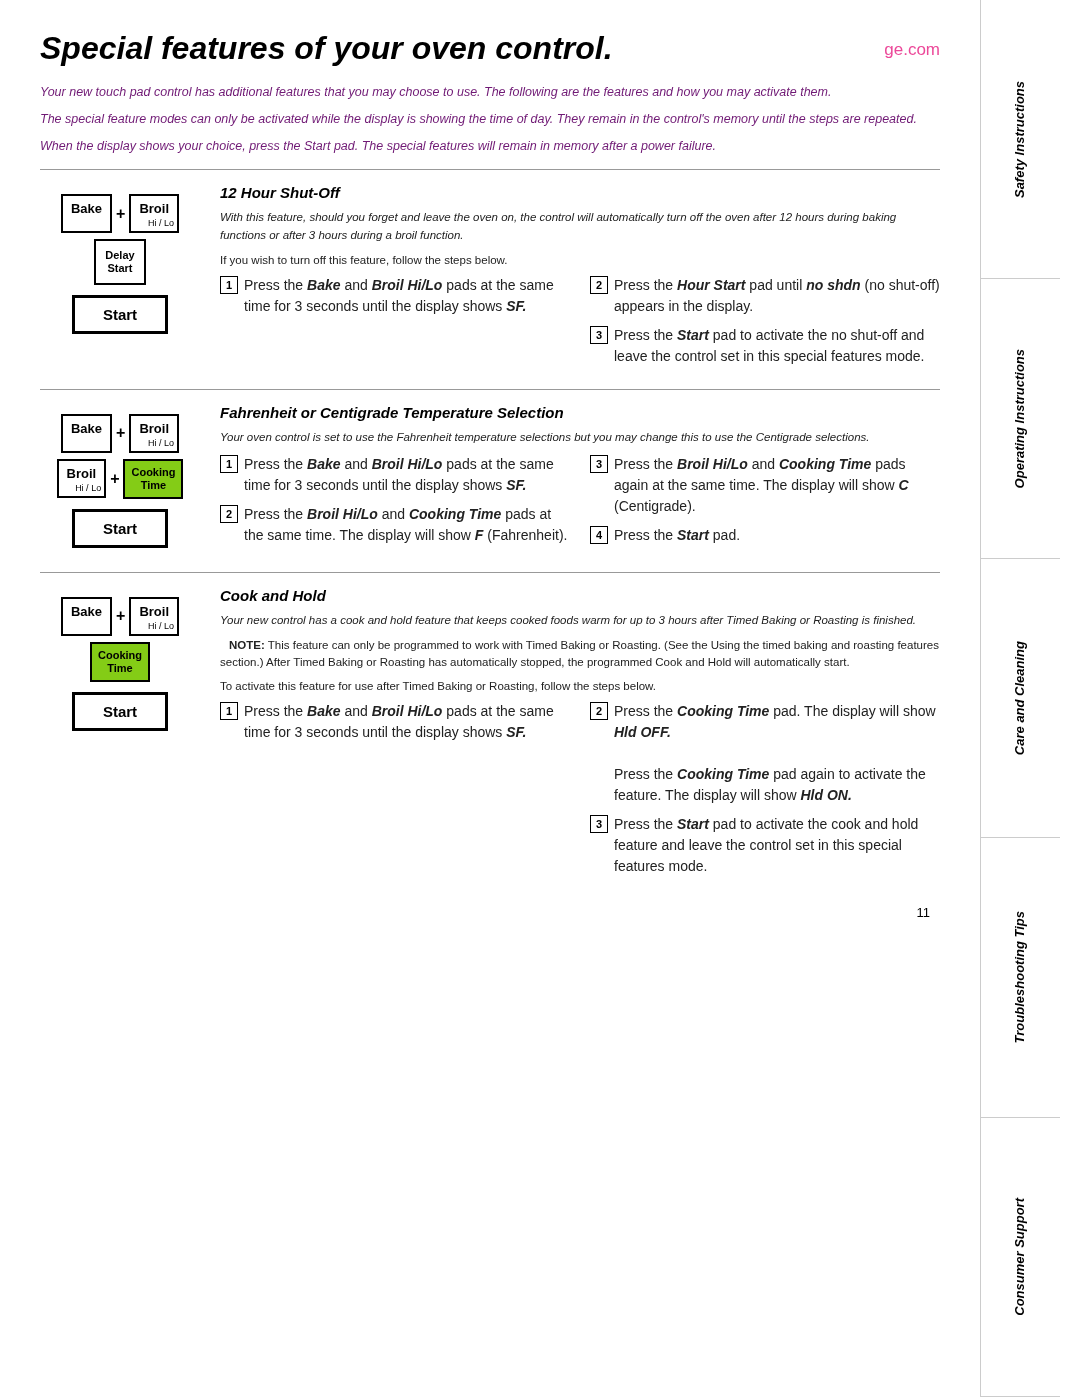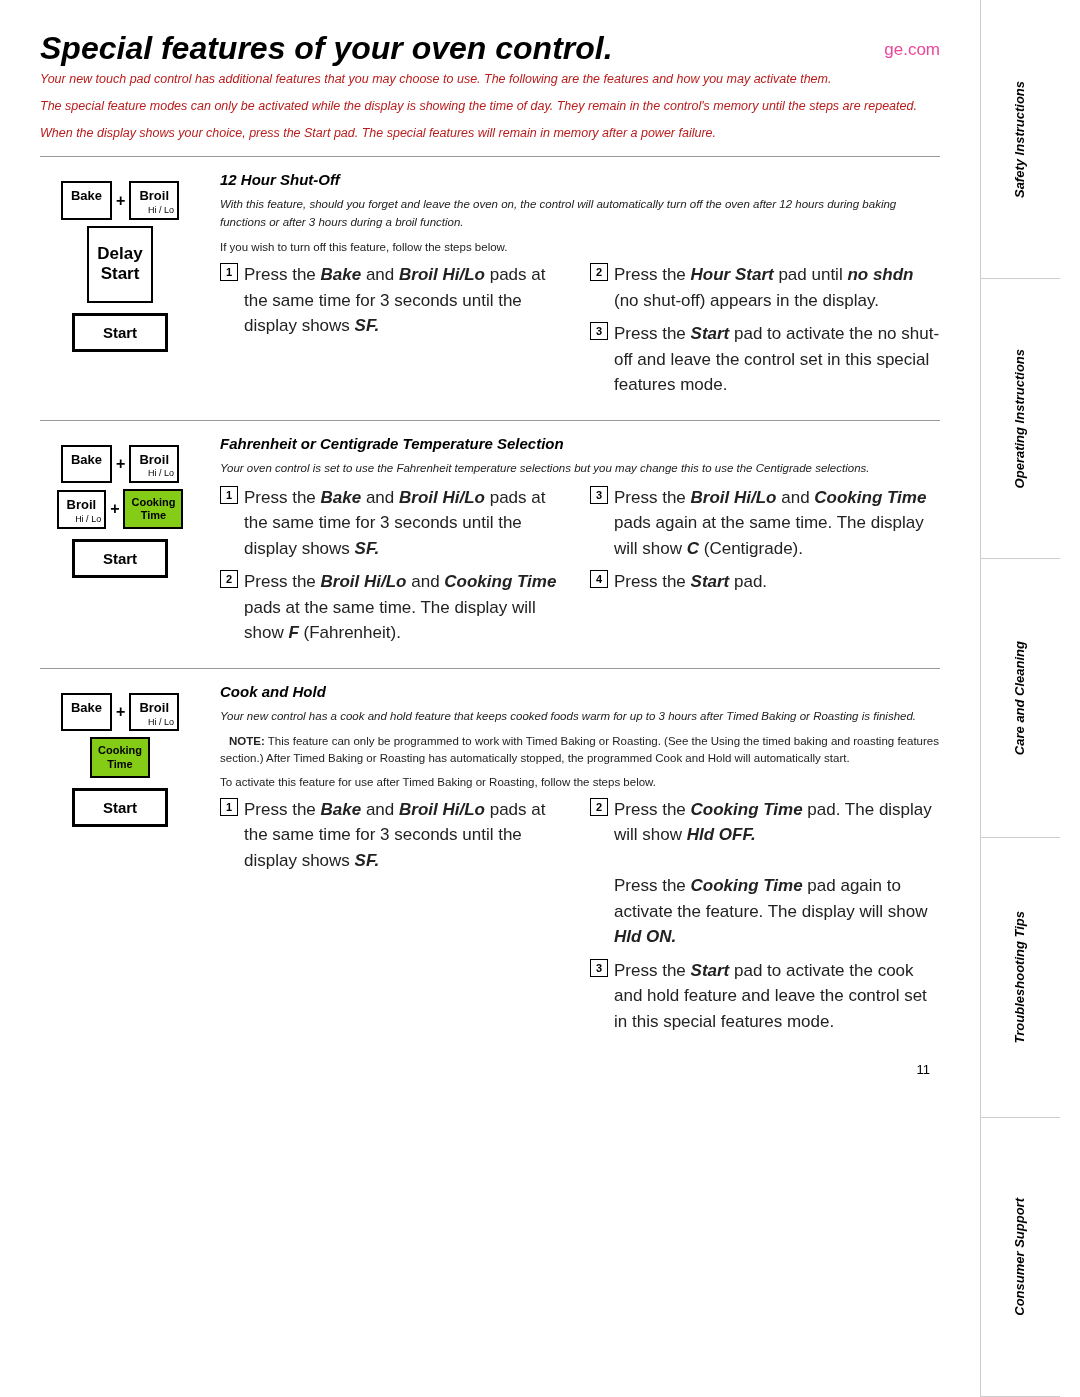--- a/index.html
+++ b/index.html
@@ -52,40 +52,40 @@
       text-align: center;
       font-style: italic;
       line-height: 1.3;
     }
 
     
     .page-header {
       display: flex;
       justify-content: space-between;
       align-items: flex-start;
-      margin-bottom: 3px;
+      margin-bottom: 16px;
     }
 
     .page-title {
       font-size: 32px;
       font-style: italic;
       font-weight: bold;
       color: #000;
     }
 
     .ge-logo {
       font-size: 17px;
       color: #ec4899;
       padding-top: 10px;
     }
 
     .intro-text {
       font-size: 12.5px;
       font-style: italic;
-      color: #b91c1c;
+      color: #701a75;
       margin-bottom: 8px;
       line-height: 1.5;
     }
 
     hr.divider {
       border: none;
       border-top: 1px solid #999;
       margin: 14px 0;
     }
 
@@ -152,22 +152,22 @@
       border: 3px solid #000;
       padding: 8px 28px;
       font-size: 15px;
       font-weight: bold;
       background: #fff;
       margin-top: 4px;
     }
 
     .delay-pad {
       border: 2px solid #000;
-      padding: 16px 8px;
-      font-size: 17px;
+      padding: 8px 8px;
+      font-size: 11px;
       font-weight: bold;
       text-align: center;
       background: #fff;
       min-width: 52px;
       line-height: 1.2;
     }
 
     .cooking-time-pad {
       border: 2px solid #000;
       padding: 5px 6px;
@@ -223,21 +223,21 @@
       display: flex;
       align-items: center;
       justify-content: center;
       font-size: 11px;
       font-weight: bold;
       flex-shrink: 0;
       margin-top: 1px;
     }
 
     .step-text {
-      font-size: 17px;
+      font-size: 14px;
       line-height: 1.5;
       color: #222;
     }
 
     .step-text b, .step-text strong {
       font-weight: bold;
     }
 
     .page-number {
       text-align: right;

